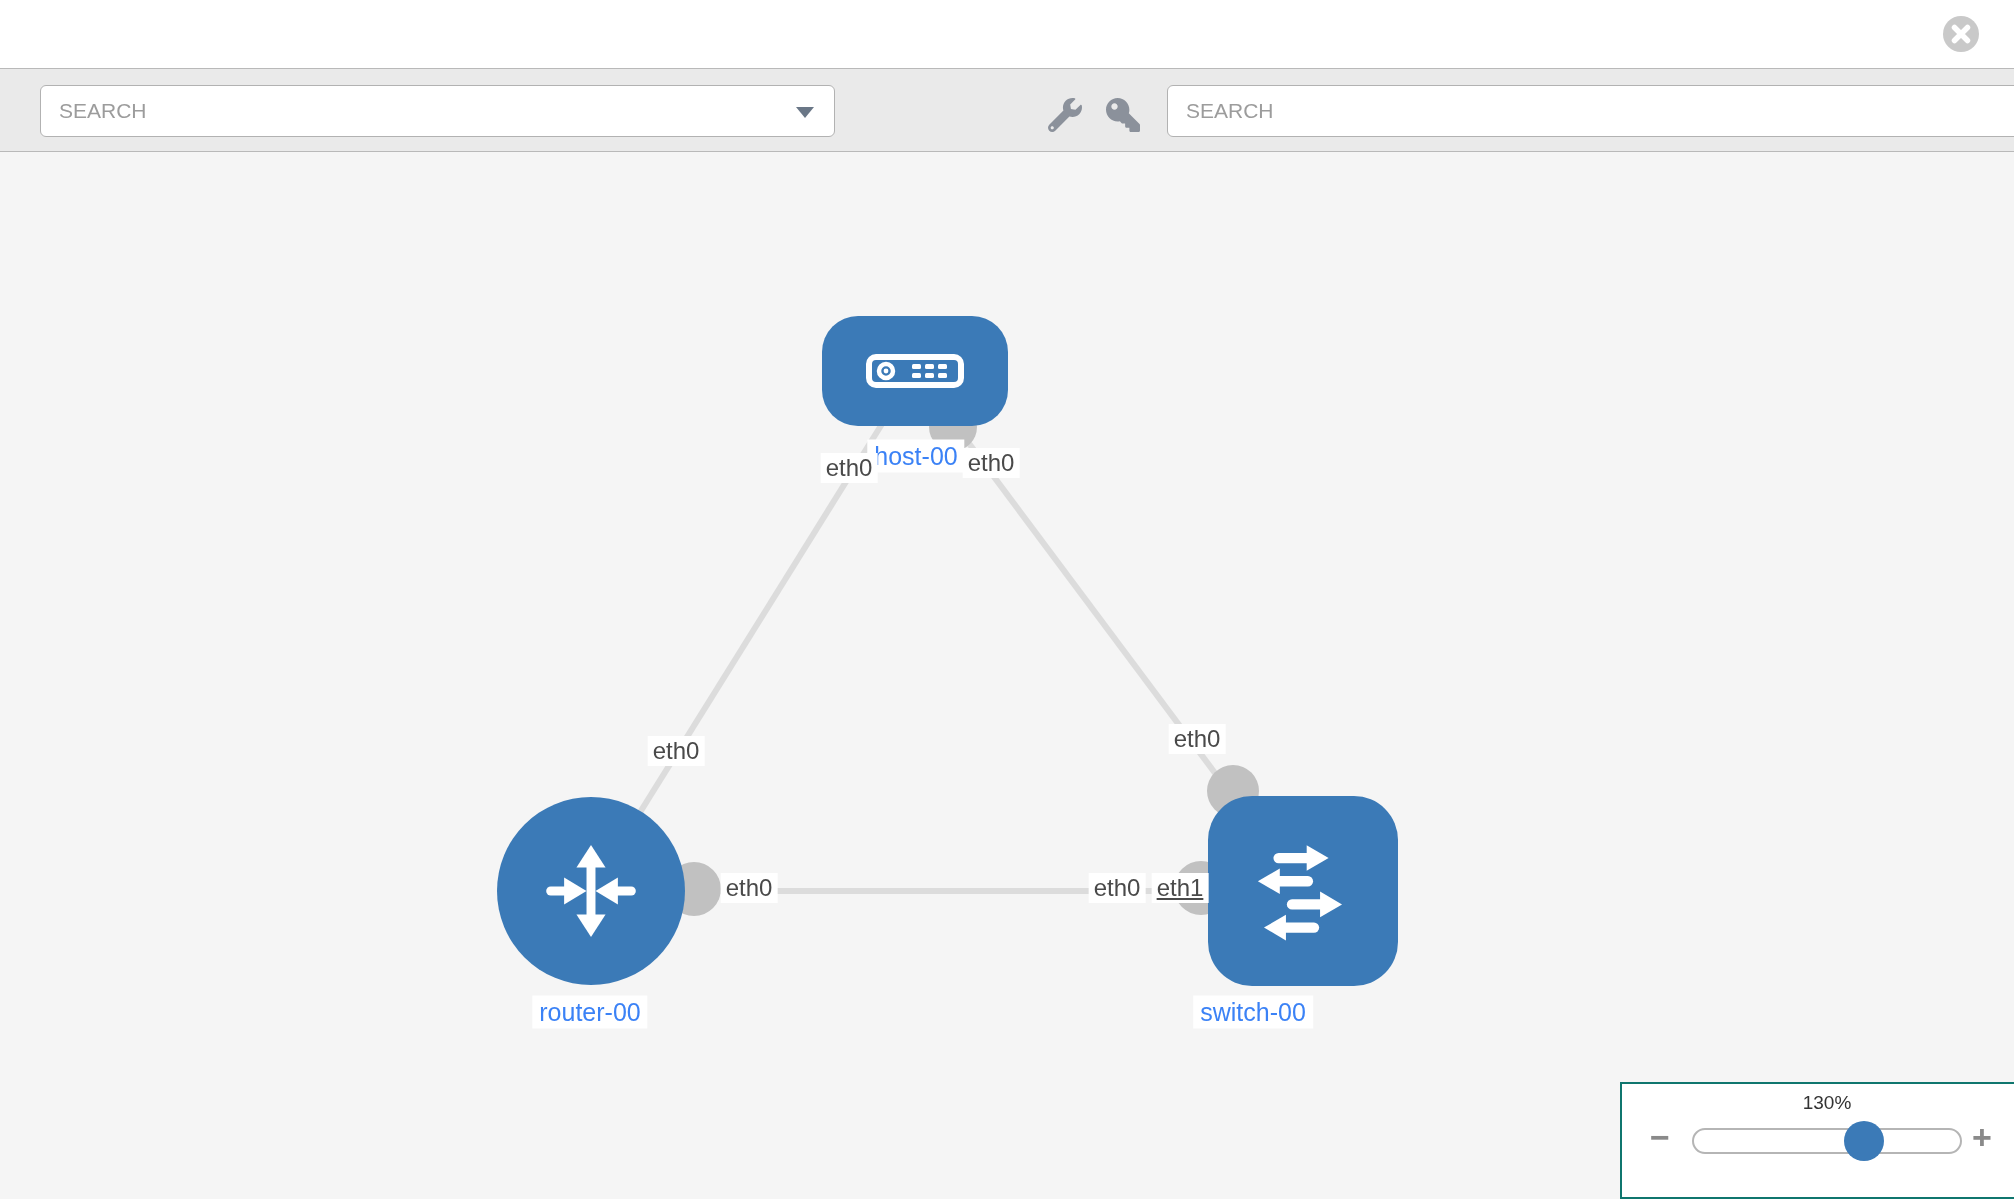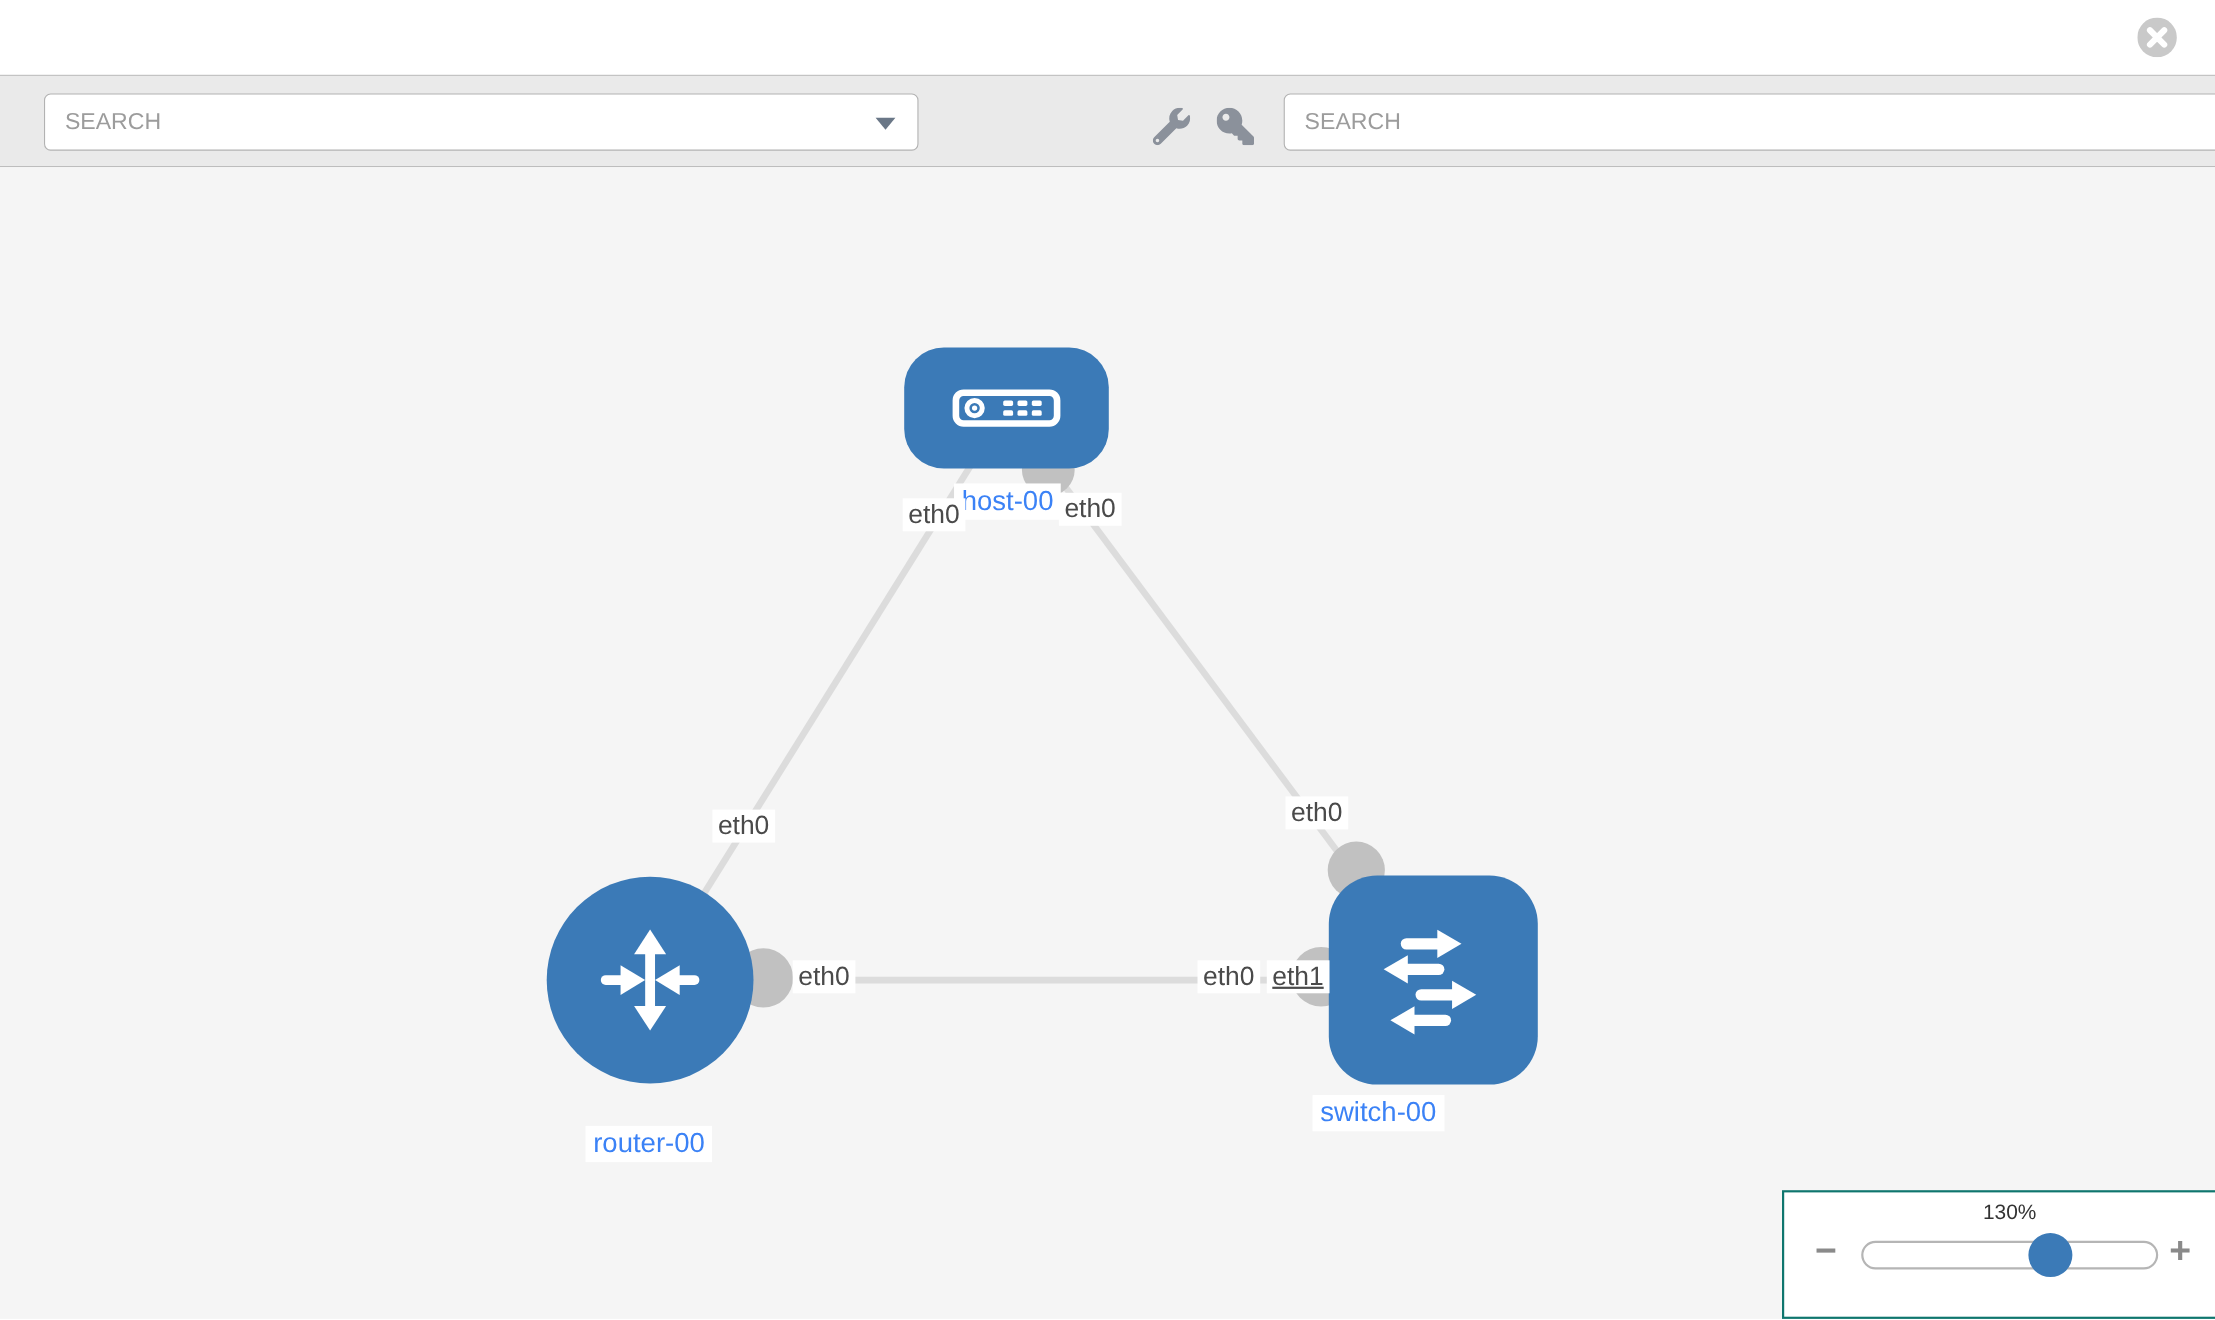--- a/index.html
+++ b/index.html
@@ -45,21 +45,21 @@
     background:#3b7ab7; display:flex; align-items:center; justify-content:center;
     cursor:pointer; }
   .node-host { left:915px; top:219px; width:186px; height:110px; border-radius:36px; }
   .node-router { left:591px; top:739px; width:188px; height:188px; border-radius:50%; }
   .node-switch { left:1303px; top:739px; width:190px; height:190px; border-radius:44px; }
 
   .node-label { position:absolute; transform:translate(-50%,-50%); z-index:4;
     background:#ffffff; color:#3b82f6; font-size:25px; padding:2px 7px;
     white-space:nowrap; }
   .label-host { left:916px; top:304px; }
-  .label-router { left:590px; top:888px;text-align:right; }
+  .label-router { left:590px; top:860px;text-align:right; }
   .label-switch { left:1253px; top:860px; }
 
   .eth-chip { position:absolute; transform:translate(-50%,-50%); z-index:4;
     background:#ffffff; color:#4a4a4a; font-size:24px; padding:1px 5px;
     white-space:nowrap; }
 
   
   .zoom-panel { position:absolute; left:1620px; top:930px; width:413px; height:117px;
     background:#ffffff; border:2px solid #0f766e; z-index:10; }
   .zoom-value { position:absolute; left:205px; top:8px; transform:translateX(-50%);

